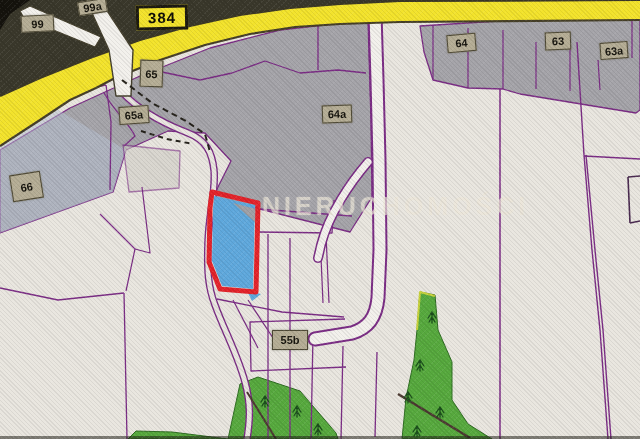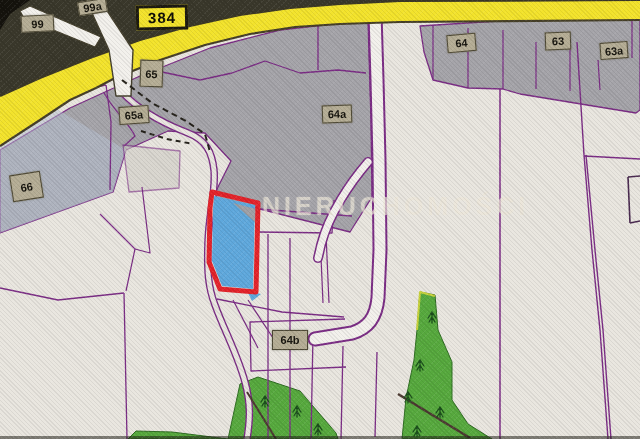--- a/index.html
+++ b/index.html
@@ -107,21 +107,21 @@
       <div class="plabel" style="left: 21px; top: 15px; width: 33px; height: 17px; transform: rotate(-3deg);">99</div>
       <div class="plabel" style="left: 78px; top: 0px; width: 29px; height: 14px; transform: rotate(-9deg);">99a</div>
       <div class="rlabel" style="left: 136px; top: 5px; width: 52px; height: 25px; transform: rotate(-1deg);">384</div>
       <div class="plabel" style="left: 140px; top: 60px; width: 23px; height: 27px; transform: rotate(2deg);">65</div>
       <div class="plabel" style="left: 119px; top: 106px; width: 30px; height: 18px; transform: rotate(-4deg);">65a</div>
       <div class="plabel" style="left: 11px; top: 173px; width: 31px; height: 27px; transform: rotate(-9deg);">66</div>
       <div class="plabel" style="left: 447px; top: 34px; width: 29px; height: 18px; transform: rotate(-5deg);">64</div>
       <div class="plabel" style="left: 545px; top: 32px; width: 26px; height: 18px; transform: rotate(-2deg);">63</div>
       <div class="plabel" style="left: 600px; top: 42px; width: 28px; height: 17px; transform: rotate(-4deg);">63a</div>
       <div class="plabel" style="left: 322px; top: 105px; width: 30px; height: 18px; transform: rotate(-2deg);">64a</div>
-      <div class="plabel" style="left: 272px; top: 330px; width: 36px; height: 20px; transform: rotate(0deg);">64b</div>
+      <div class="plabel" style="left: 272px; top: 330px; width: 36px; height: 20px; transform: rotate(0deg);">55b</div>
     </div>
 
   <div class="watermark">
     <div class="wm1">NIERUCHOMOŚCI</div>
   </div>
 
   <div class="grain"></div>
 </div>
 
 </body></html>

